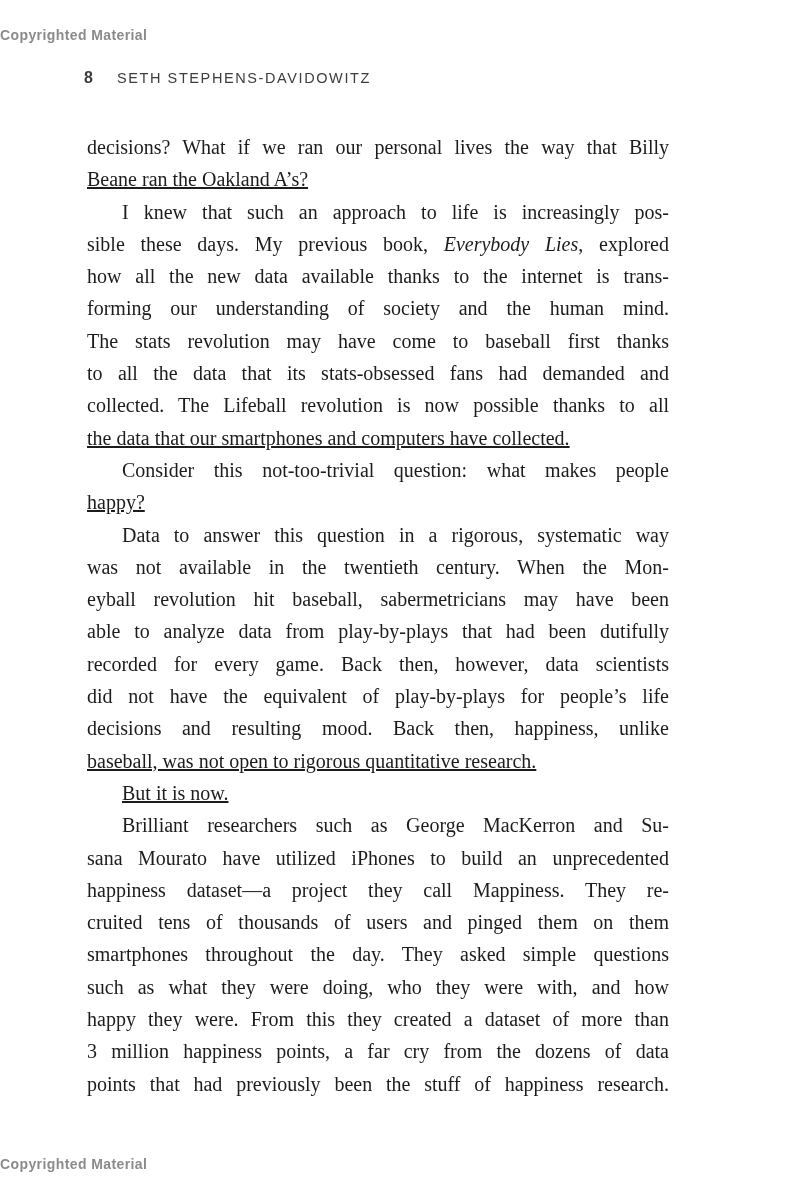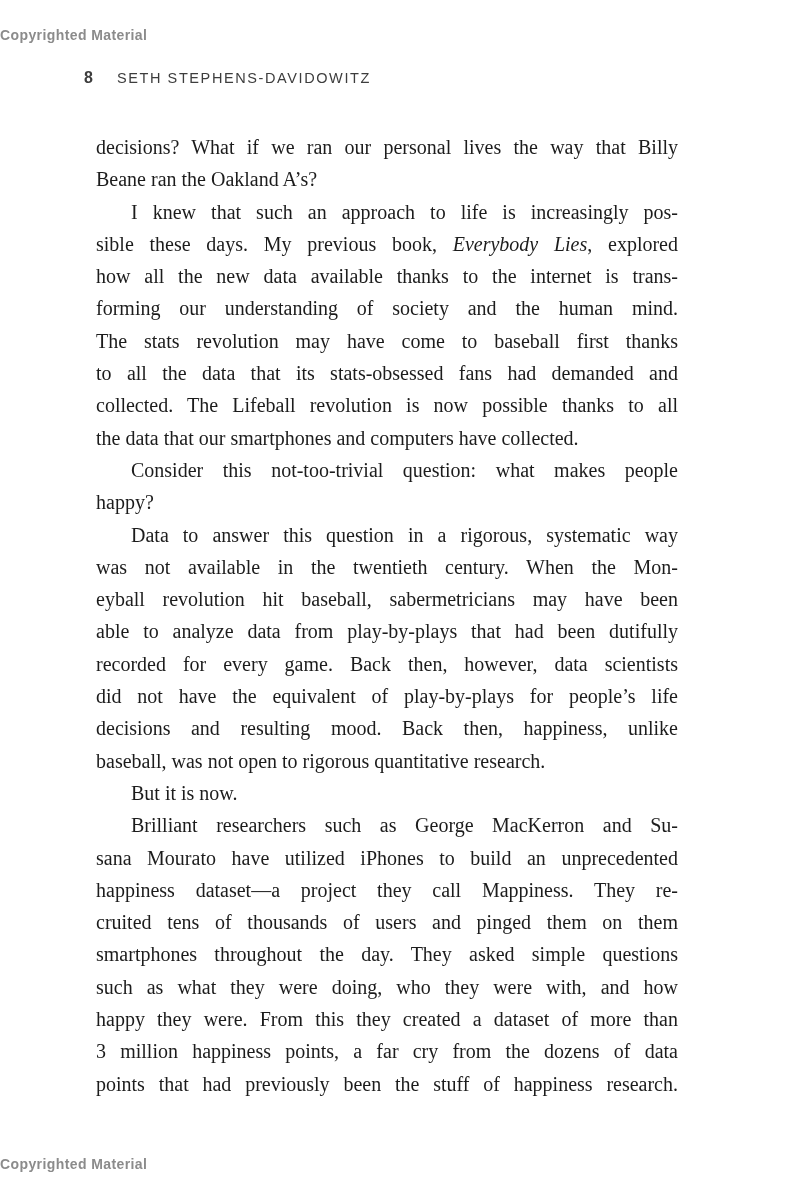--- a/index.html
+++ b/index.html
@@ -46,35 +46,36 @@
     font-size: 14.5px;
     font-weight: 400;
     letter-spacing: 1.6px;
     margin-left: 24px;
     color: var(--header-ink, #3d3d3d);
   }
 
   .body-text {
     position: absolute;
     top: 131px;
-    left: 96px;
+    left: 87px;
     width: 582px;
     color: var(--body-ink, #1c1c1c);
     font-size: 20px;
   }
   .line {
     height: 32.3px;
     line-height: 32.3px;
     text-align: justify;
     text-align-last: justify;
     white-space: nowrap;
     overflow: visible;
   }
   .line.end {
     text-align-last: left;
+    text-decoration: underline;
   }
   .line.indent {
     padding-left: 35px;
   }
   .italic {
     font-style: italic;
   }
 </style>
 </head>
 <body>

